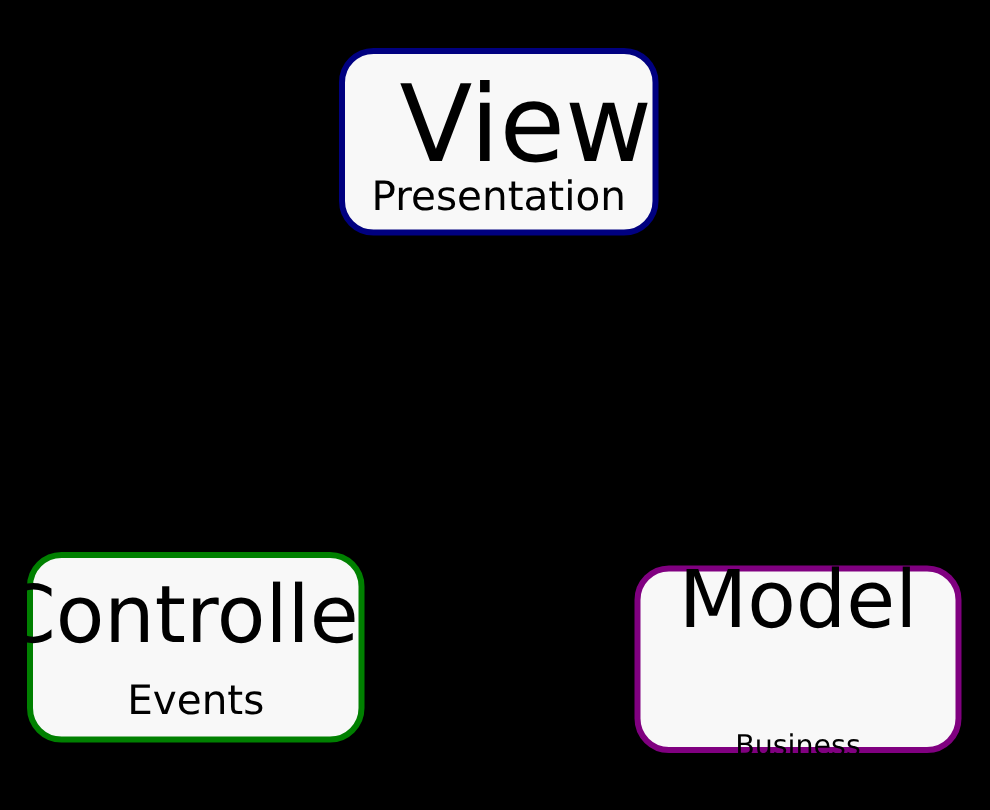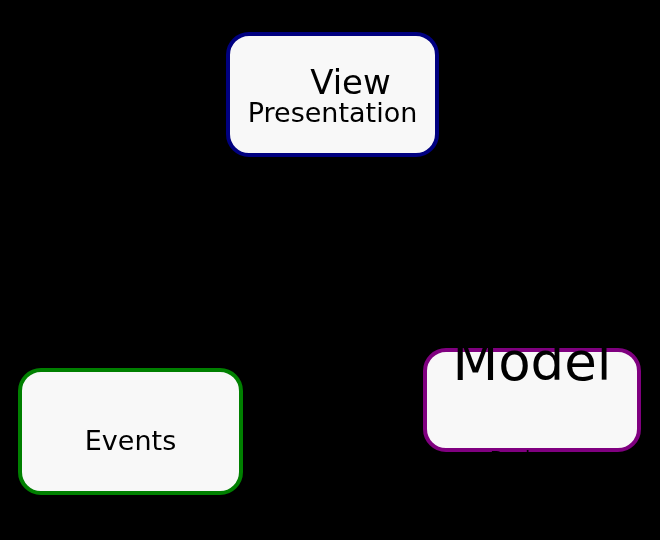--- a/index.html
+++ b/index.html
@@ -49,21 +49,21 @@
 
   
   #node-view {
     left: 226px;
     top: 32px;
     width: 213px;
     height: 125px;
     border-color: #000080;
   }
   #node-view .node-title {
-    font-size: 34px;
+    font-size: 71px;
     margin-top: 2px;
     margin-left: 36px;
   }
   #node-view .node-subtitle {
     font-size: 27px;
   }
 
   
   #node-controller {
     left: 18px;
@@ -77,23 +77,23 @@
     margin-top: 2px;
   }
   #node-controller .node-subtitle {
     font-size: 27px;
     margin-top: 17px;
   }
 
   
   #node-model {
     left: 423px;
-    top: 348px;
+    top: 377px;
     width: 218px;
-    height: 104px;
+    height: 125px;
     border-color: #800080;
     gap: 45px;
   }
   #node-model .node-title {
     font-size: 53px;
     margin-top: 2px;
   }
   #node-model .node-subtitle {
     font-size: 19px;
     margin-top: 16px;
@@ -103,20 +103,21 @@
 <body>
 
 <div id="diagram">
 
   <div class="node" id="node-view">
     <div class="node-title">View</div>
     <div class="node-subtitle">Presentation</div>
   </div>
 
   <div class="node" id="node-controller">
+    <div class="node-title">Controller</div>
     <div class="node-subtitle">Events</div>
   </div>
 
   <div class="node" id="node-model">
     <div class="node-title">Model</div>
     <div class="node-subtitle">Business</div>
   </div>
 
 </div>
 

